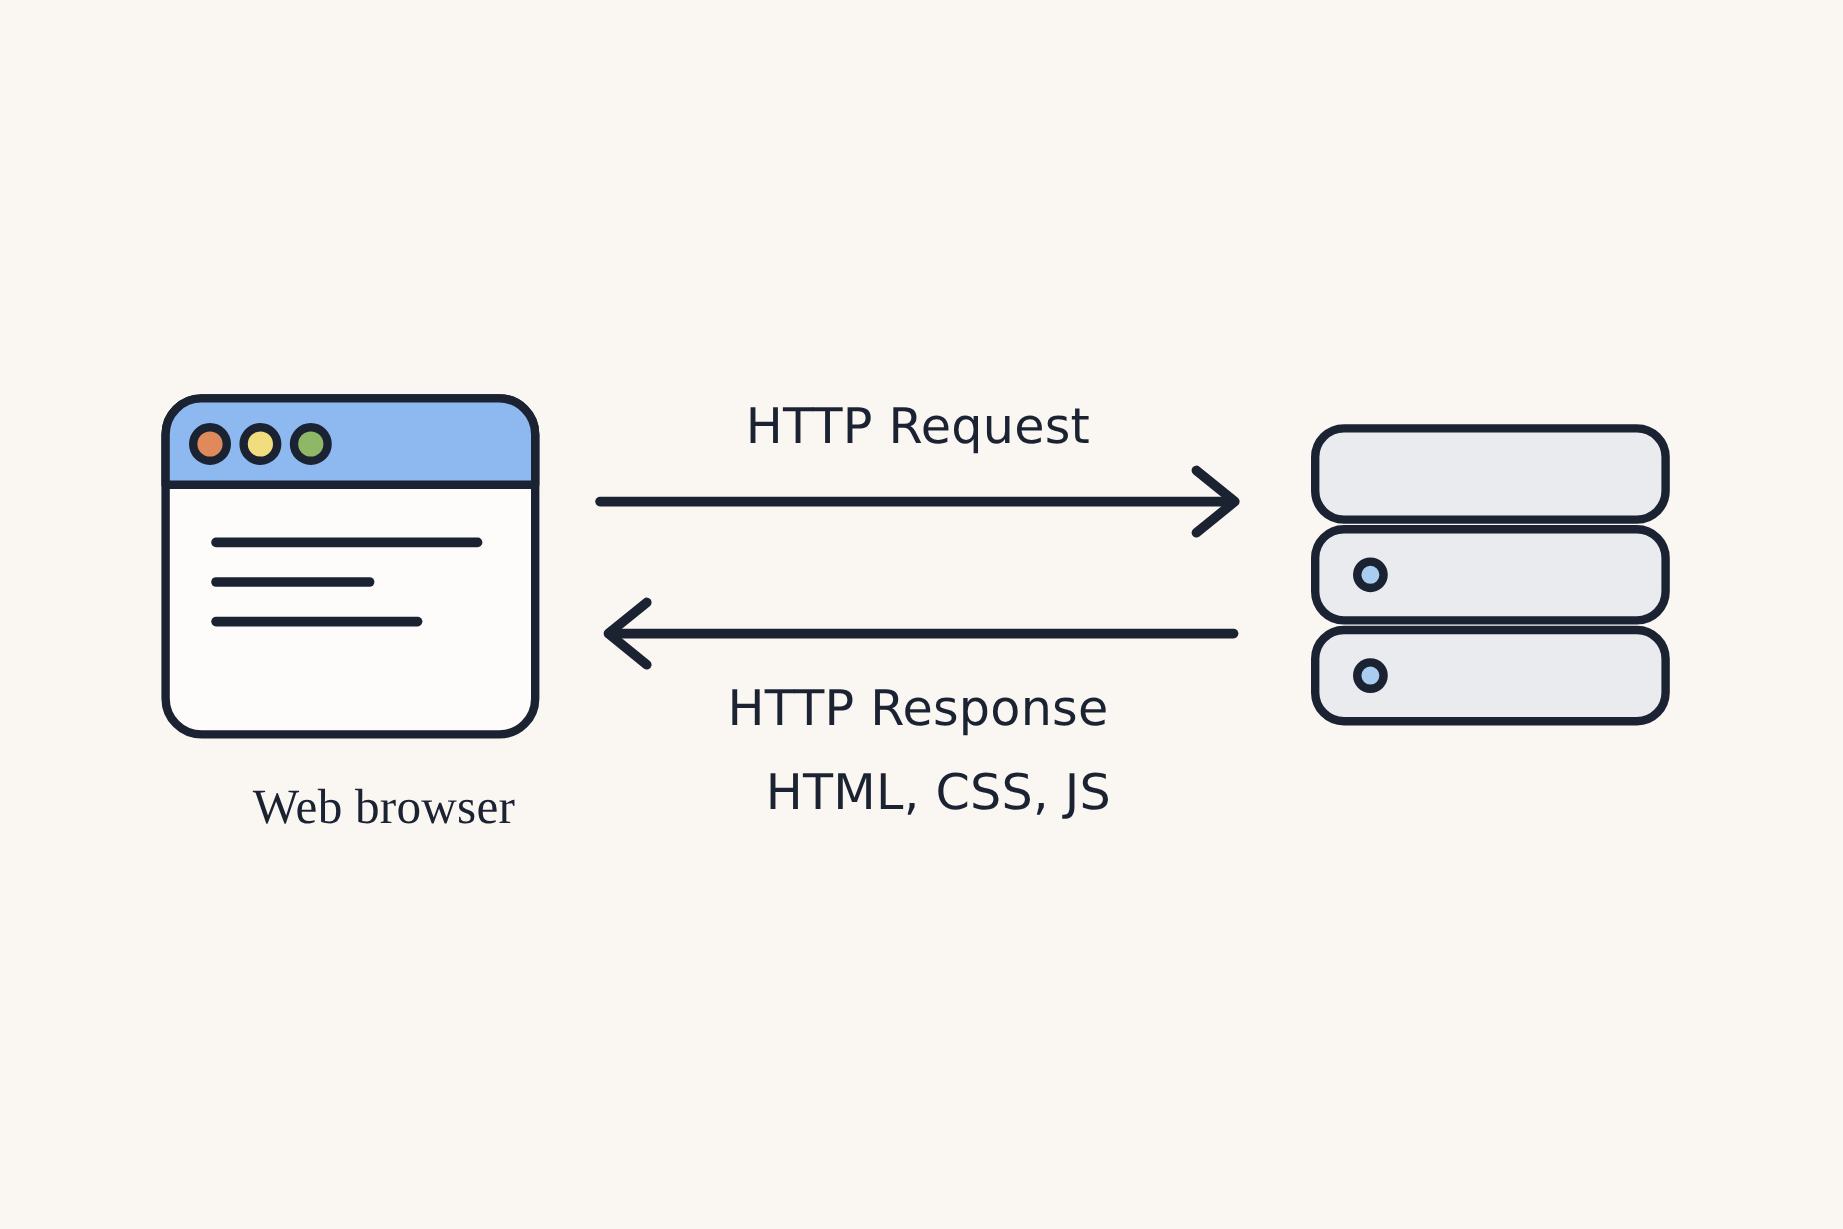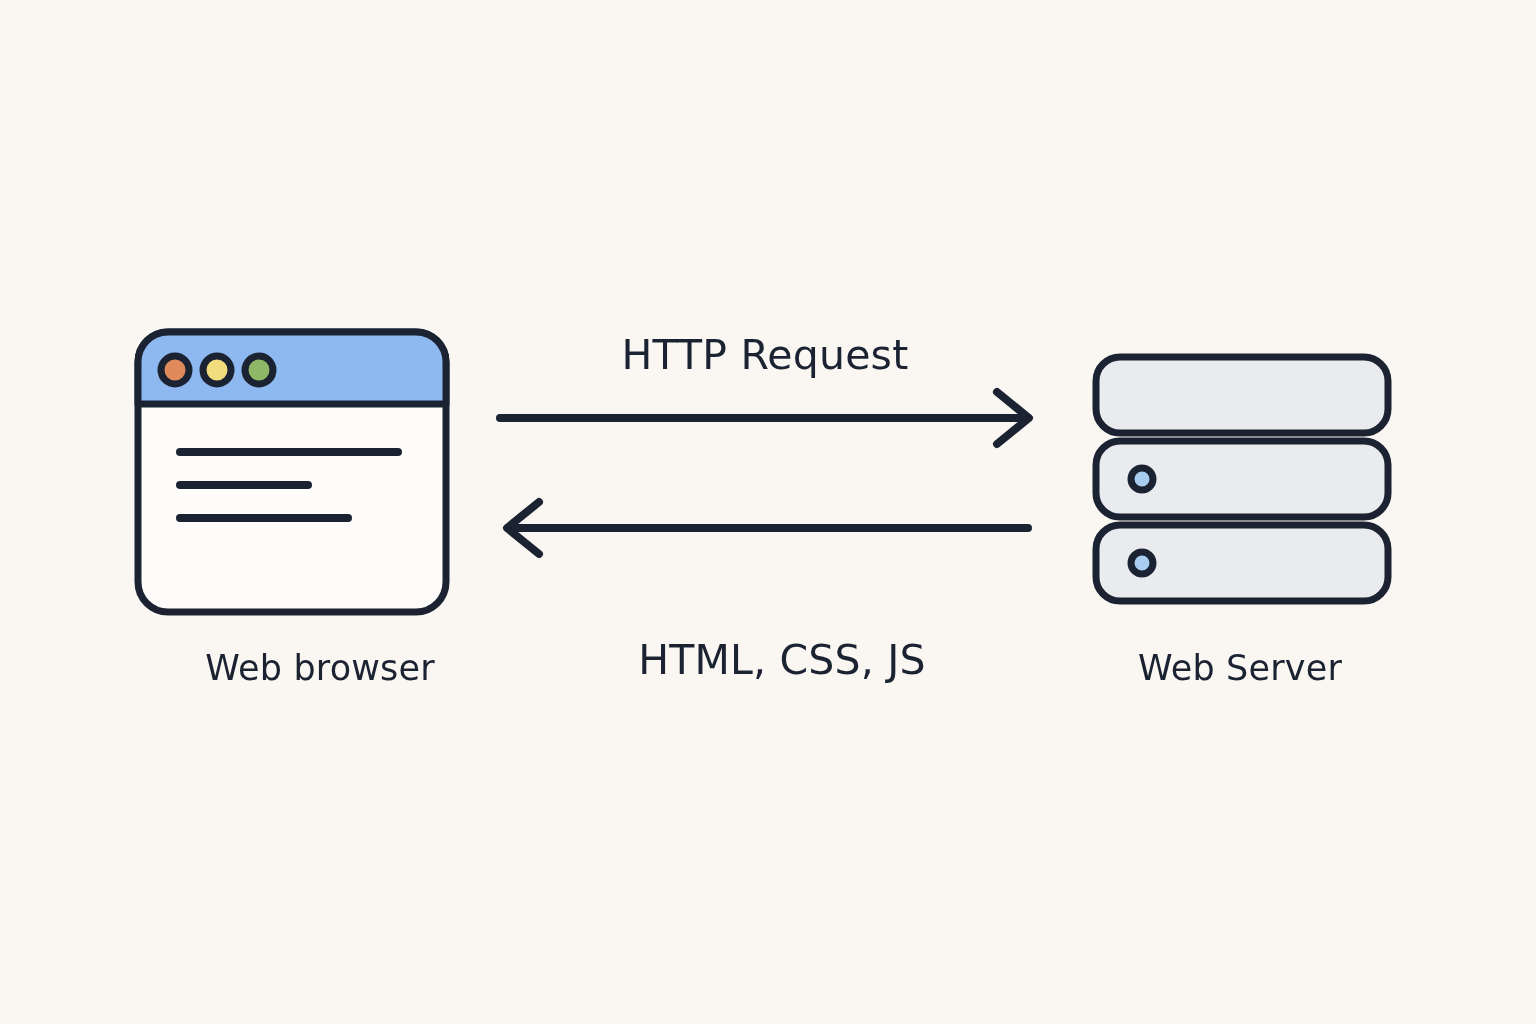--- a/index.html
+++ b/index.html
@@ -26,23 +26,24 @@
   }
   .lbl {
     position: absolute;
     color: #1B2333;
     font-family: "DejaVu Sans", sans-serif;
     font-weight: 400;
     white-space: nowrap;
     letter-spacing: 0.2px;
   }
   .node-label {
-    font-size: 35px;
+    font-size: 41px;
     text-align: center;
     transform: translateX(-50%);
+    font-family: Liberation Serif, serif;
   }
   .edge-label {
     font-size: 41px;
     text-align: center;
     transform: translateX(-50%);
   }
 </style>
 </head>
 <body>
 
@@ -80,20 +81,20 @@
 
     <g>
       <line x1="1028" y1="528" x2="512" y2="528" stroke="#1B2333" stroke-width="8" stroke-linecap="round"></line>
       <polyline points="539,502 507,528 539,554" fill="none" stroke="#1B2333" stroke-width="8" stroke-linecap="round" stroke-linejoin="round"></polyline>
     </g>
 
   </svg>
 
   <div class="lbl edge-label" style="left:765px; top:331px;">HTTP Request</div>
 
+  <div class="lbl edge-label" style="left:765px; top:566px;">HTTP Response</div>
 
   <div class="lbl edge-label" style="left:782px; top:636px;">HTML, CSS, JS</div>
 
   <div class="lbl node-label" style="left:320px; top:648px;">Web browser</div>
 
-  <div class="lbl node-label" style="left:1240px; top:648px;">Web Server</div>
 
 </div>
 
 </body></html>

